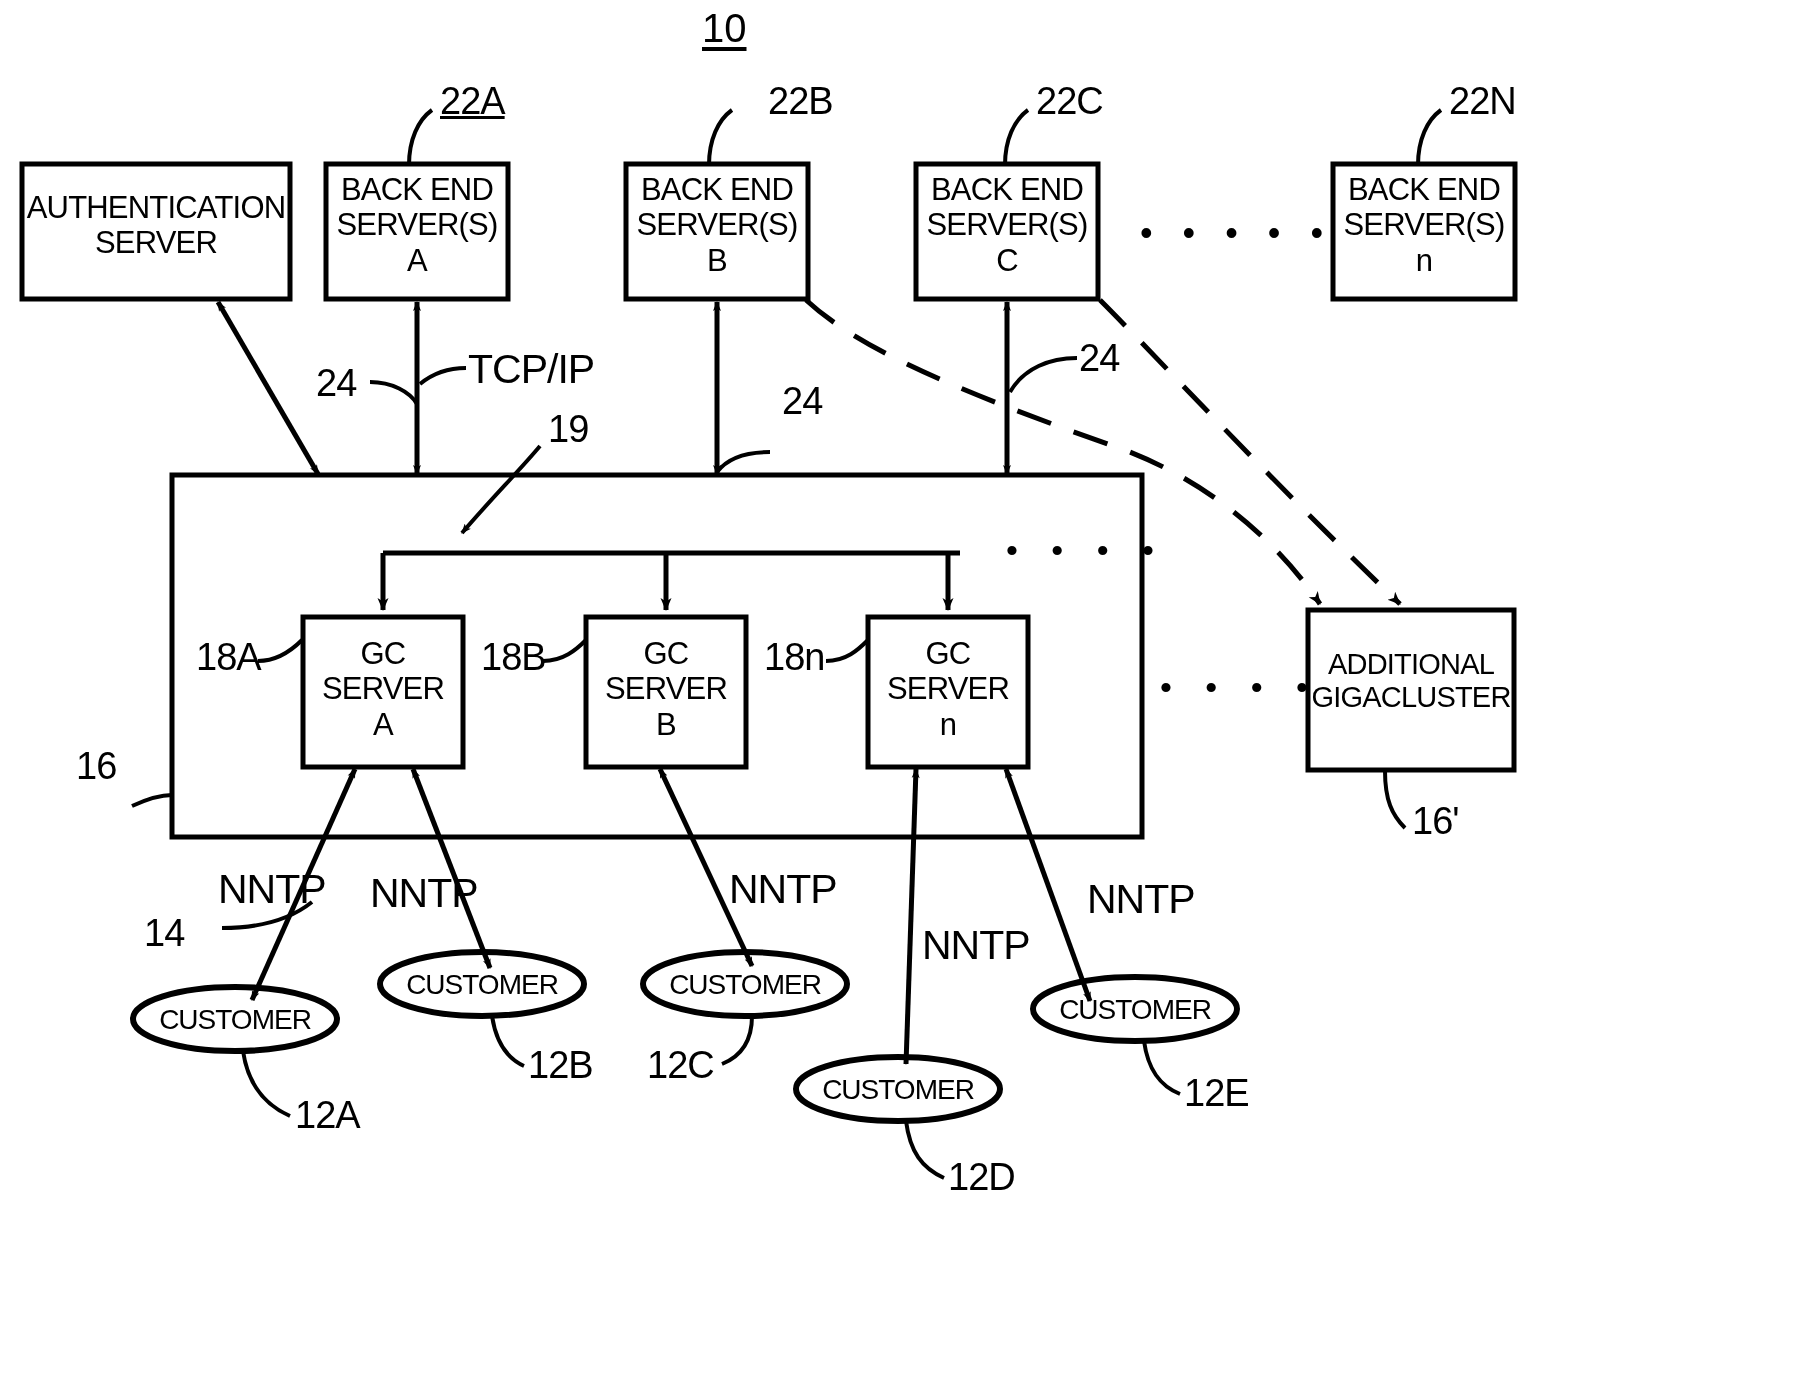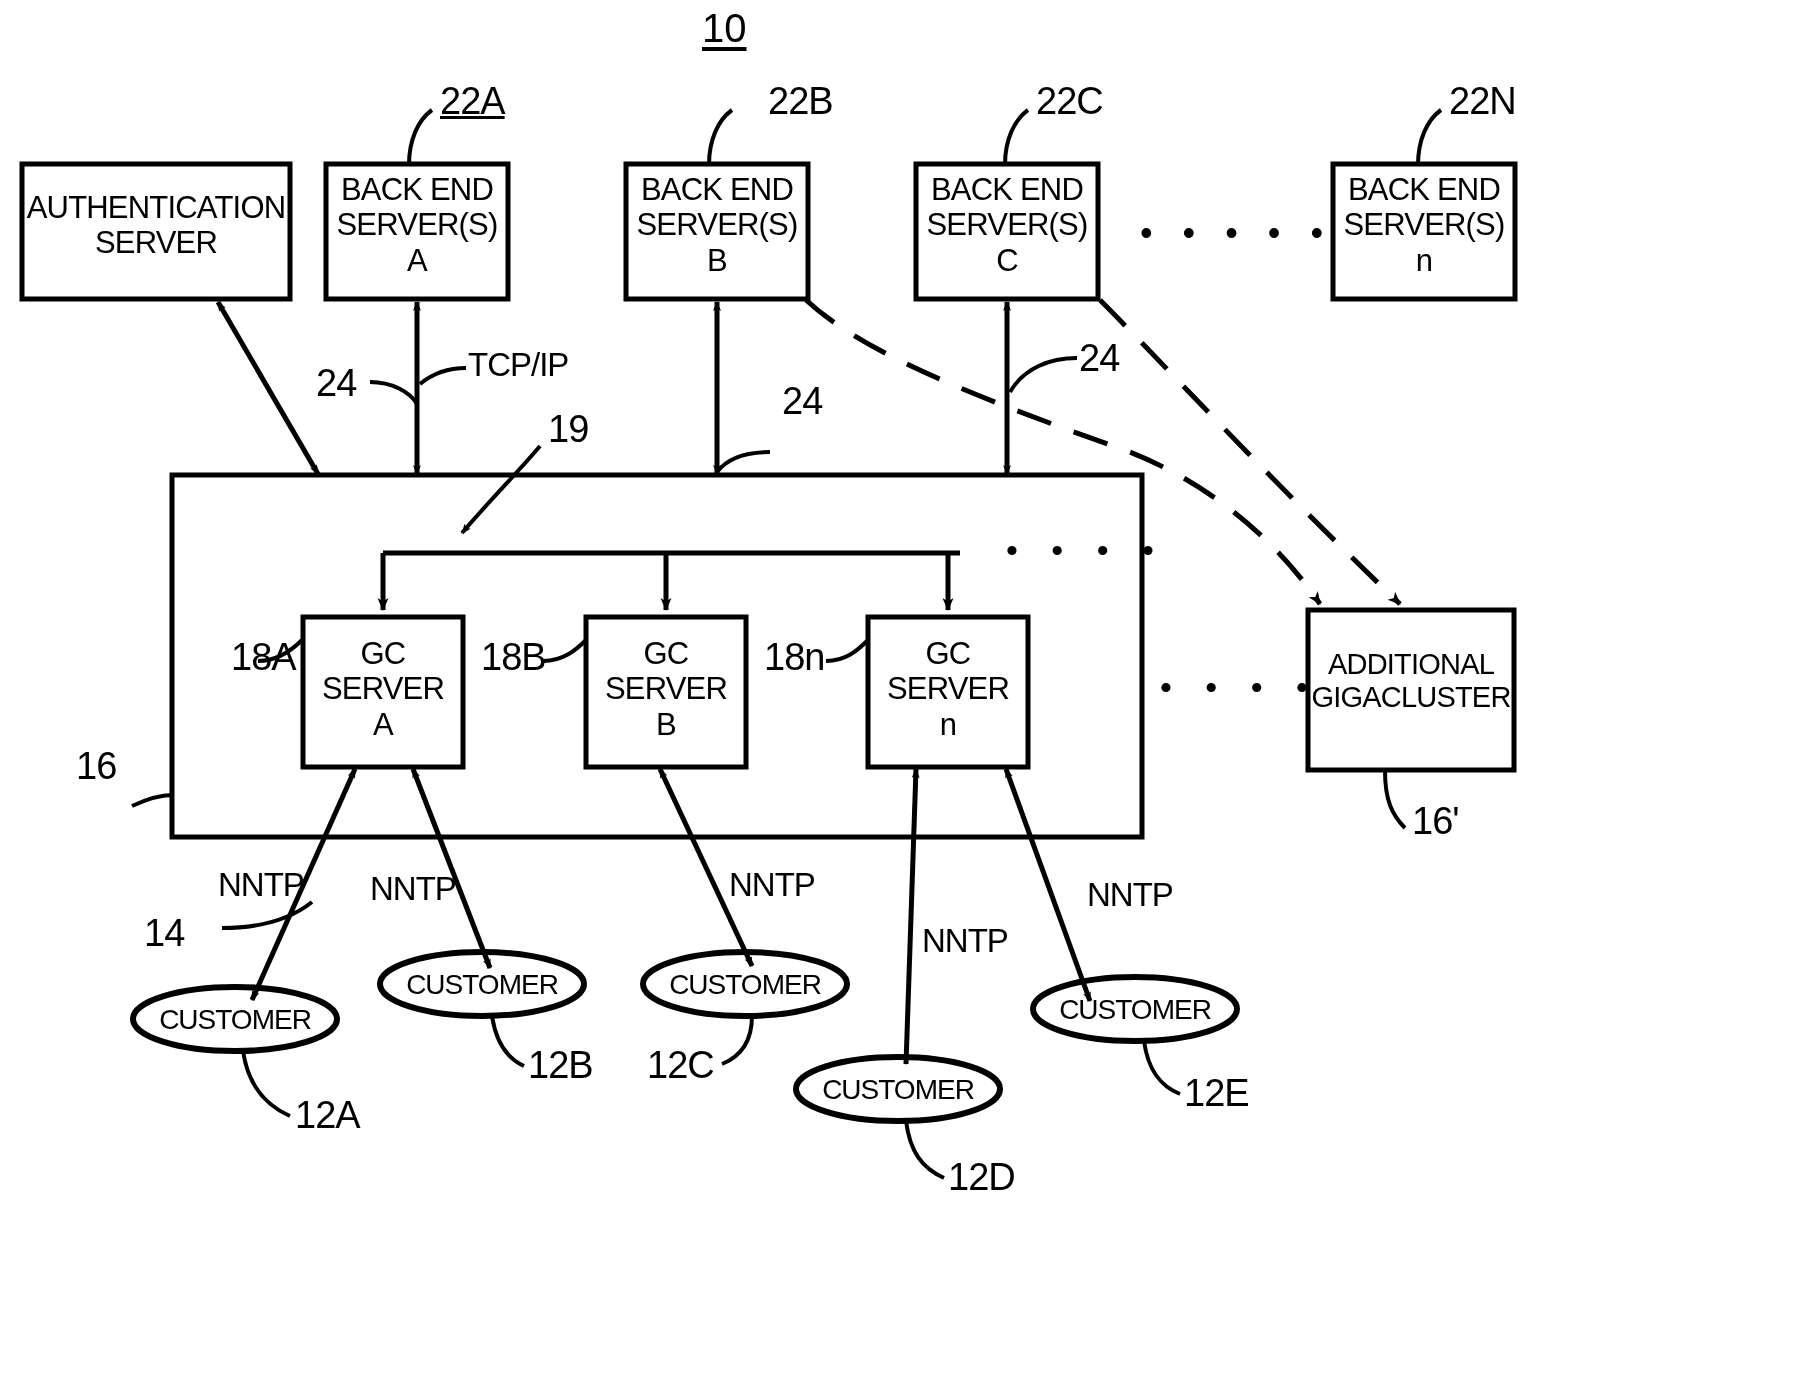--- a/index.html
+++ b/index.html
@@ -36,21 +36,21 @@
     line-height: 1.14;
     font-size: 31px;
     letter-spacing: -0.8px;
     white-space: pre;
   }
   .ref {
     font-size: 38px;
     letter-spacing: -1px;
   }
   .proto {
-    font-size: 33px;
+    font-size: 41px;
     letter-spacing: -1px;
   }
   .oval-text {
     position: absolute;
     text-align: center;
     font-size: 28px;
     letter-spacing: -1px;
     white-space: pre;
   }
   .fignum {
@@ -197,21 +197,21 @@
   <div class="box-text" style="left:303px; top:636px; width:160px;">GC
 SERVER
 A</div>
   <div class="box-text" style="left:586px; top:636px; width:160px;">GC
 SERVER
 B</div>
   <div class="box-text" style="left:868px; top:636px; width:160px;">GC
 SERVER
 n</div>
 
-  <div class="lbl ref" style="left:196px; top:636px;margin-left:35px;">18A</div>
+  <div class="lbl ref" style="left:196px; top:636px;">18A</div>
   <div class="lbl ref" style="left:481px; top:636px;">18B</div>
   <div class="lbl ref" style="left:764px; top:636px;">18n</div>
 
   <div class="lbl" style="left:1006px; top:531px; font-size:34px; letter-spacing:12px;">• • • •</div>
   <div class="lbl" style="left:1160px; top:668px; font-size:34px; letter-spacing:12px;">• • • •</div>
 
   <div class="box-text" style="left:1308px; top:648px; width:206px; font-size:29px;">ADDITIONAL
 GIGACLUSTER</div>
   <div class="lbl ref" style="left:1412px; top:800px;">16'</div>
 

